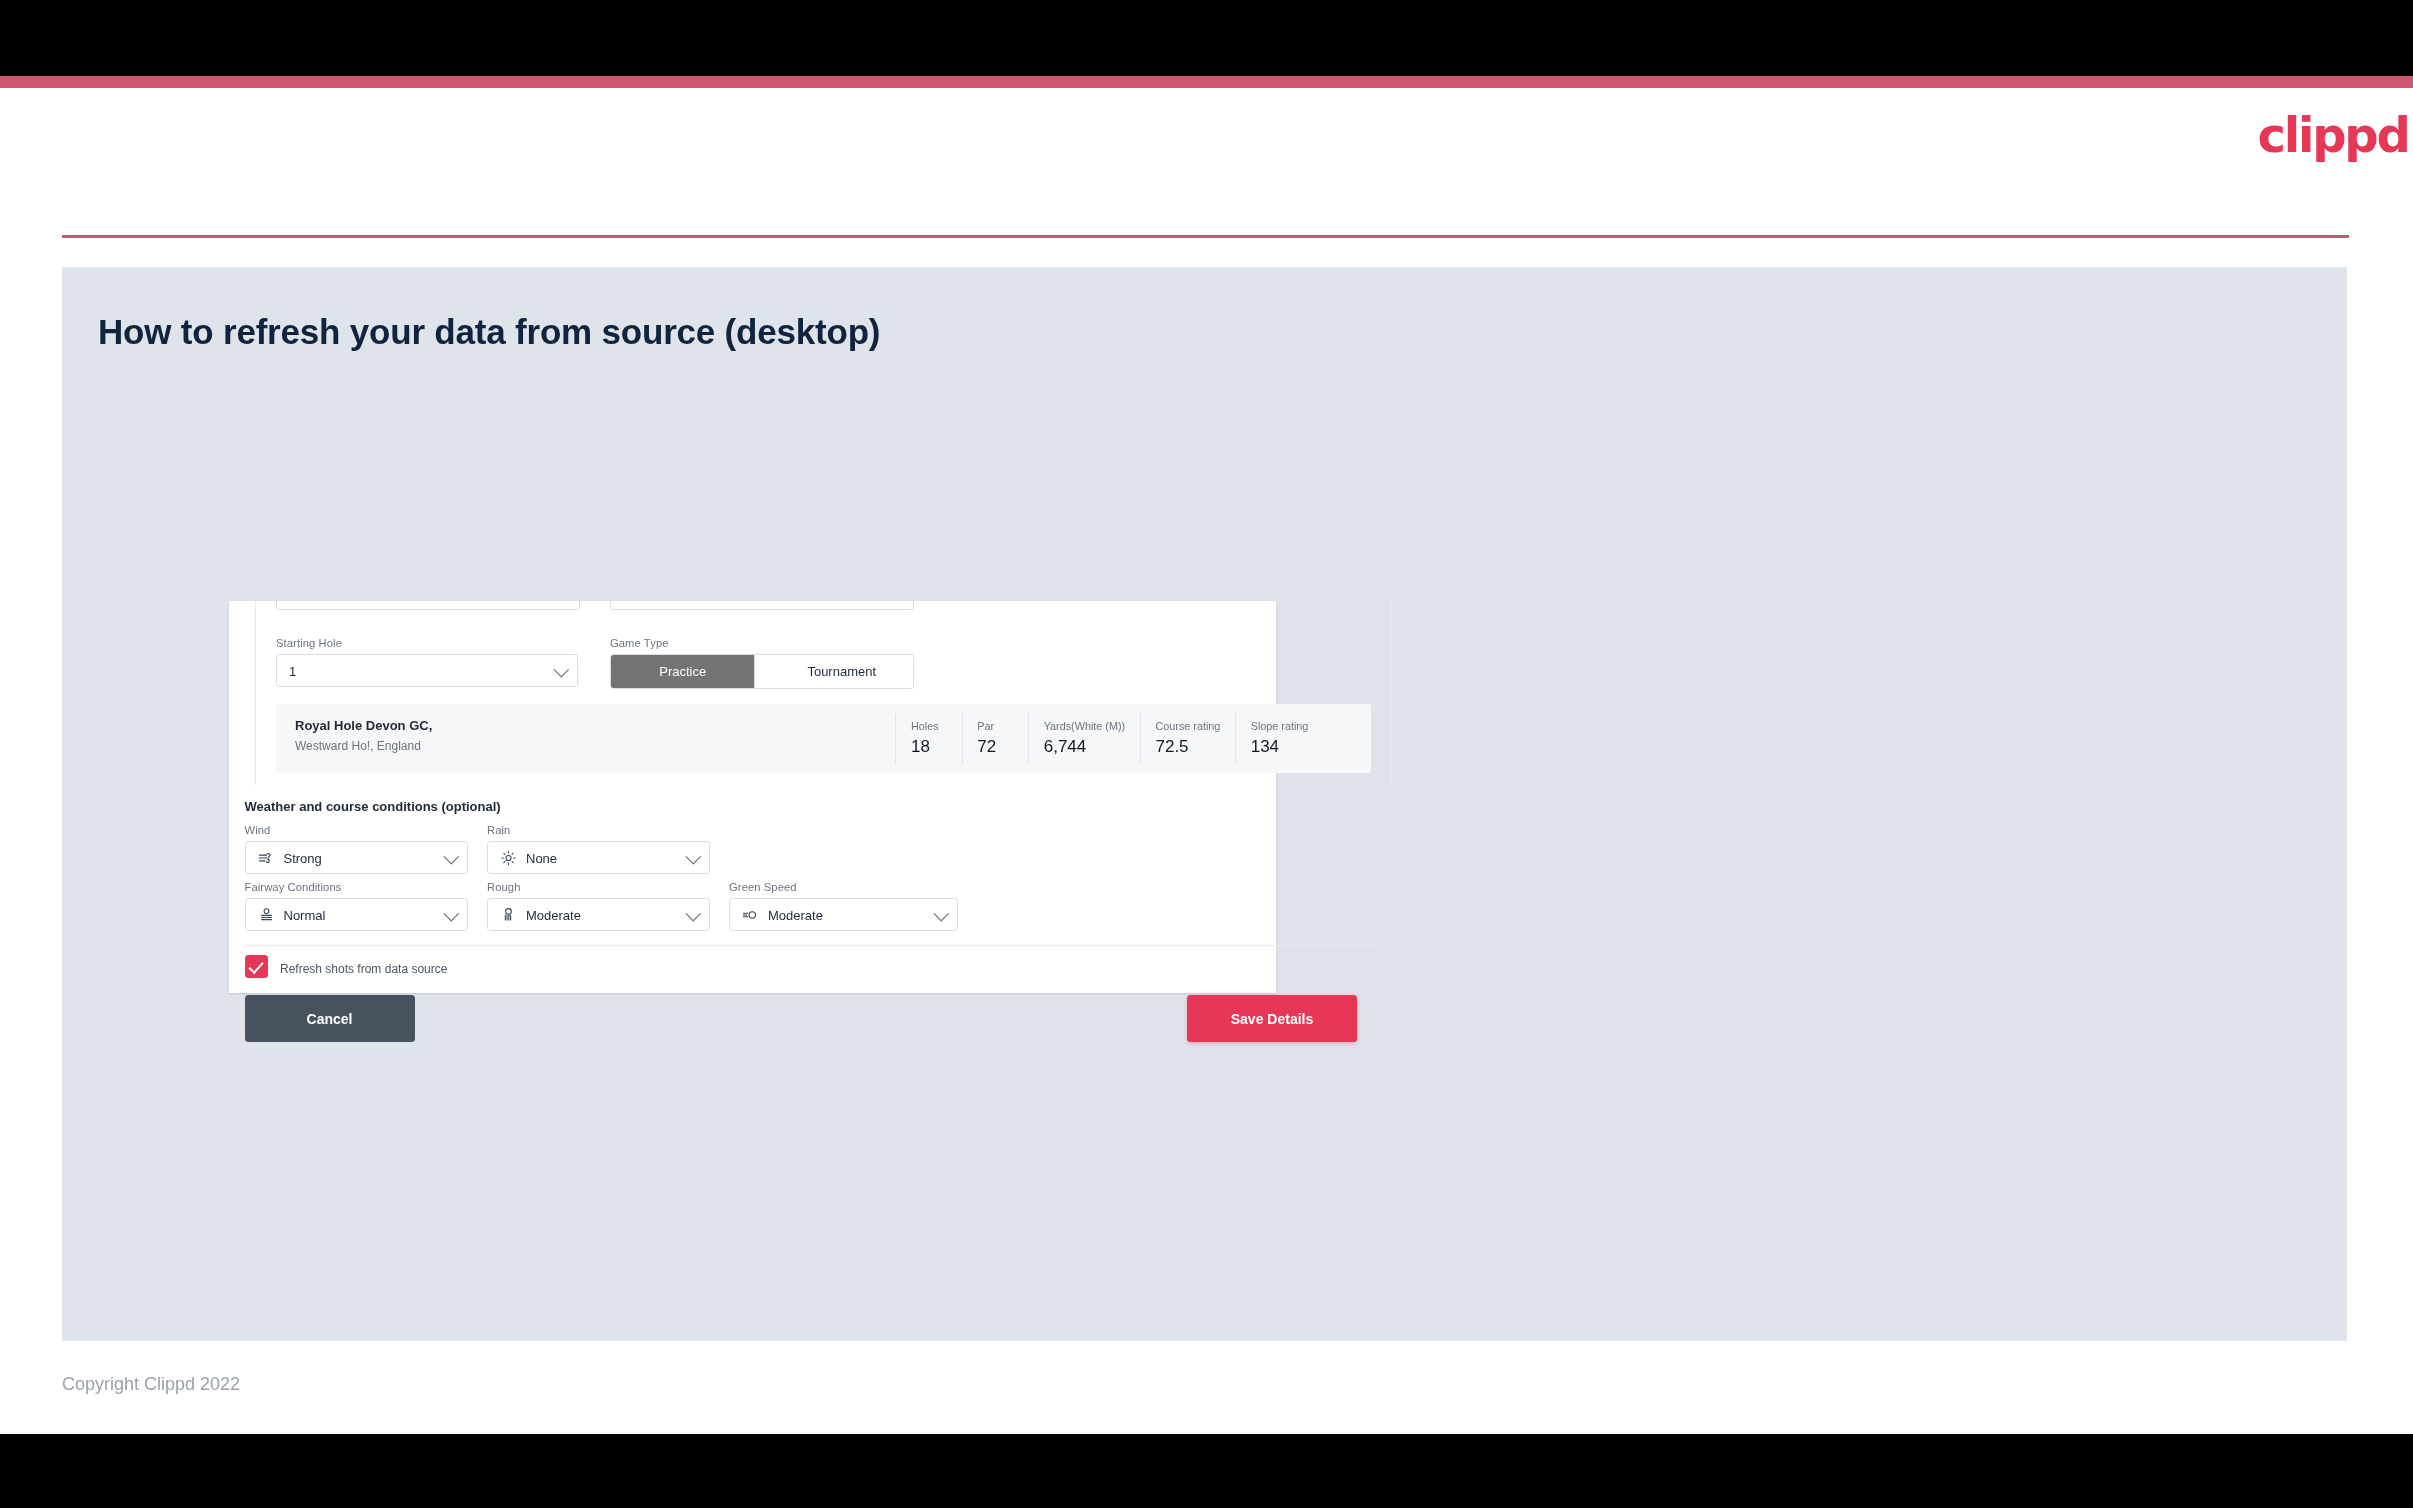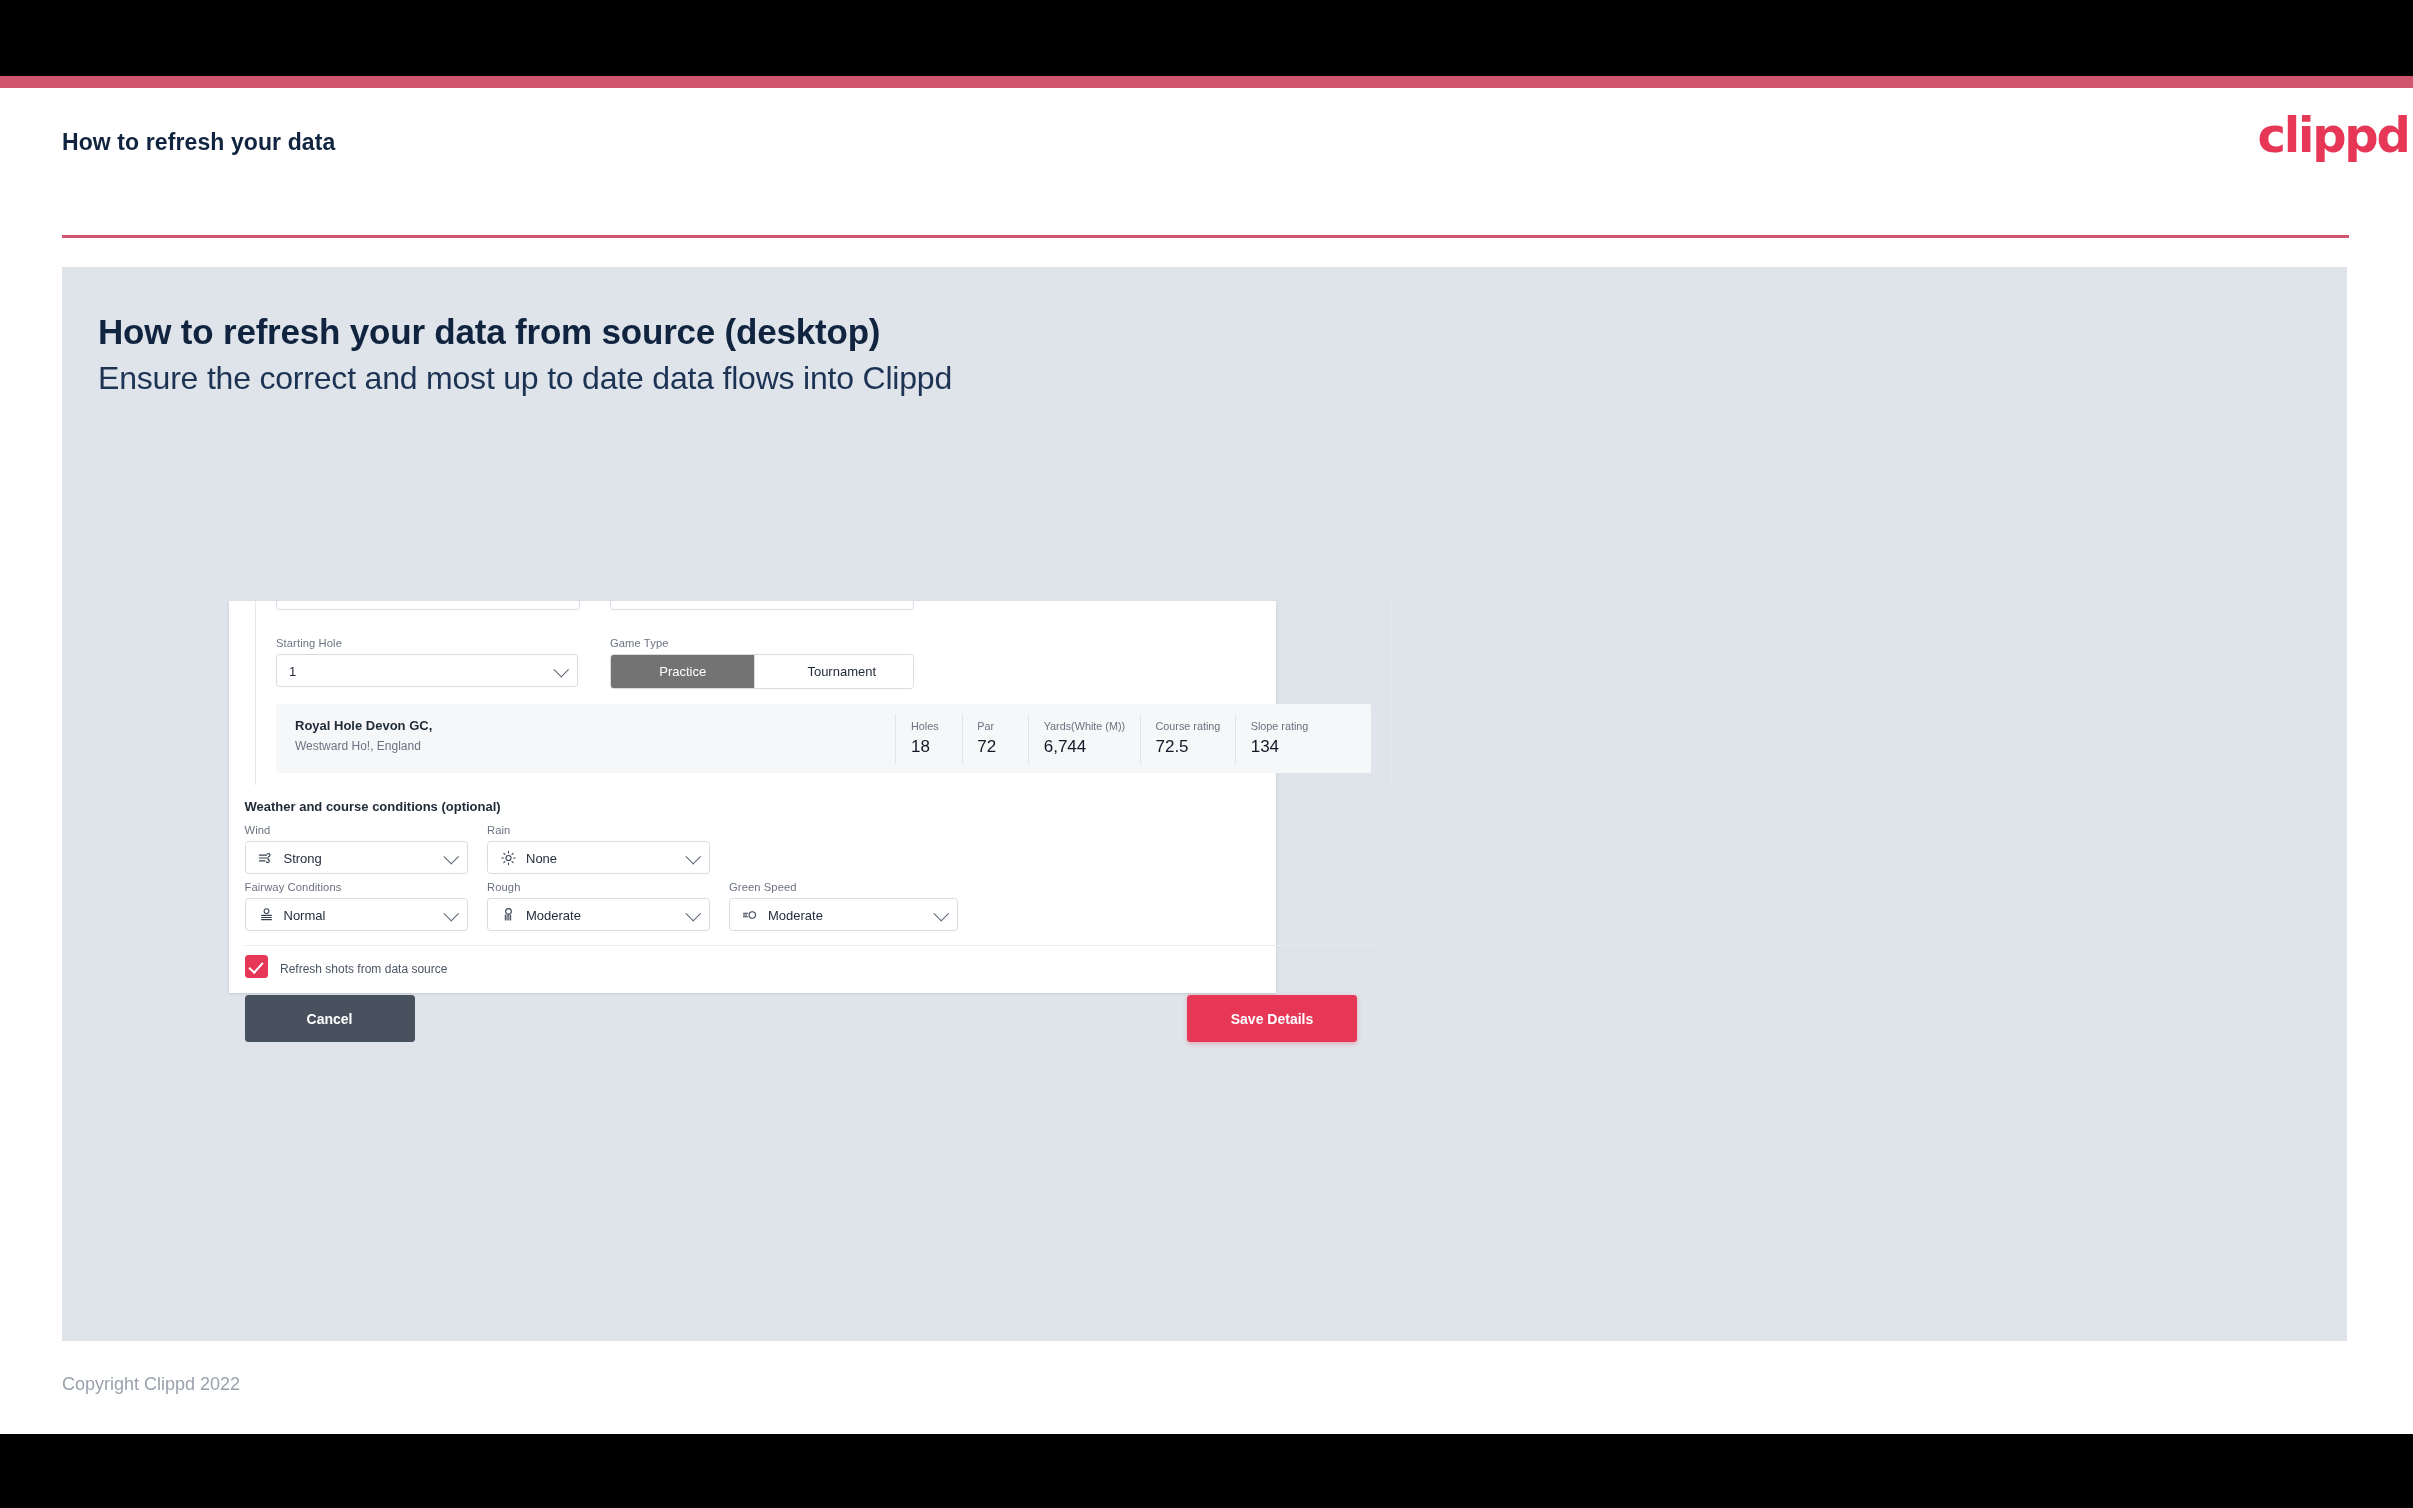--- a/index.html
+++ b/index.html
@@ -156,29 +156,25 @@
 </style>
 </head>
 <body>
 
 <div class="bar-top"></div>
 <div class="bar-accent"></div>
 <div class="bar-bottom"></div>
 
 <div class="slide">
 
-  <div class="slide-header">
-    <div class="kicker">How to refresh your data</div>
-  </div>
   <div class="brand-logo">clippd</div>
   <div class="header-rule"></div>
 
   <div class="panel">
     <div class="panel-title">How to refresh your data from source (desktop)</div>
-    <div class="panel-subtitle">Ensure the correct and most up to date data flows into Clippd</div>
 
 
     <div class="shot">
       <div class="shot-card">
 
         <div class="scrollpane">
           <div class="scroll-inner">
             <div class="cut-field a"></div>
             <div class="cut-field b"></div>
 

